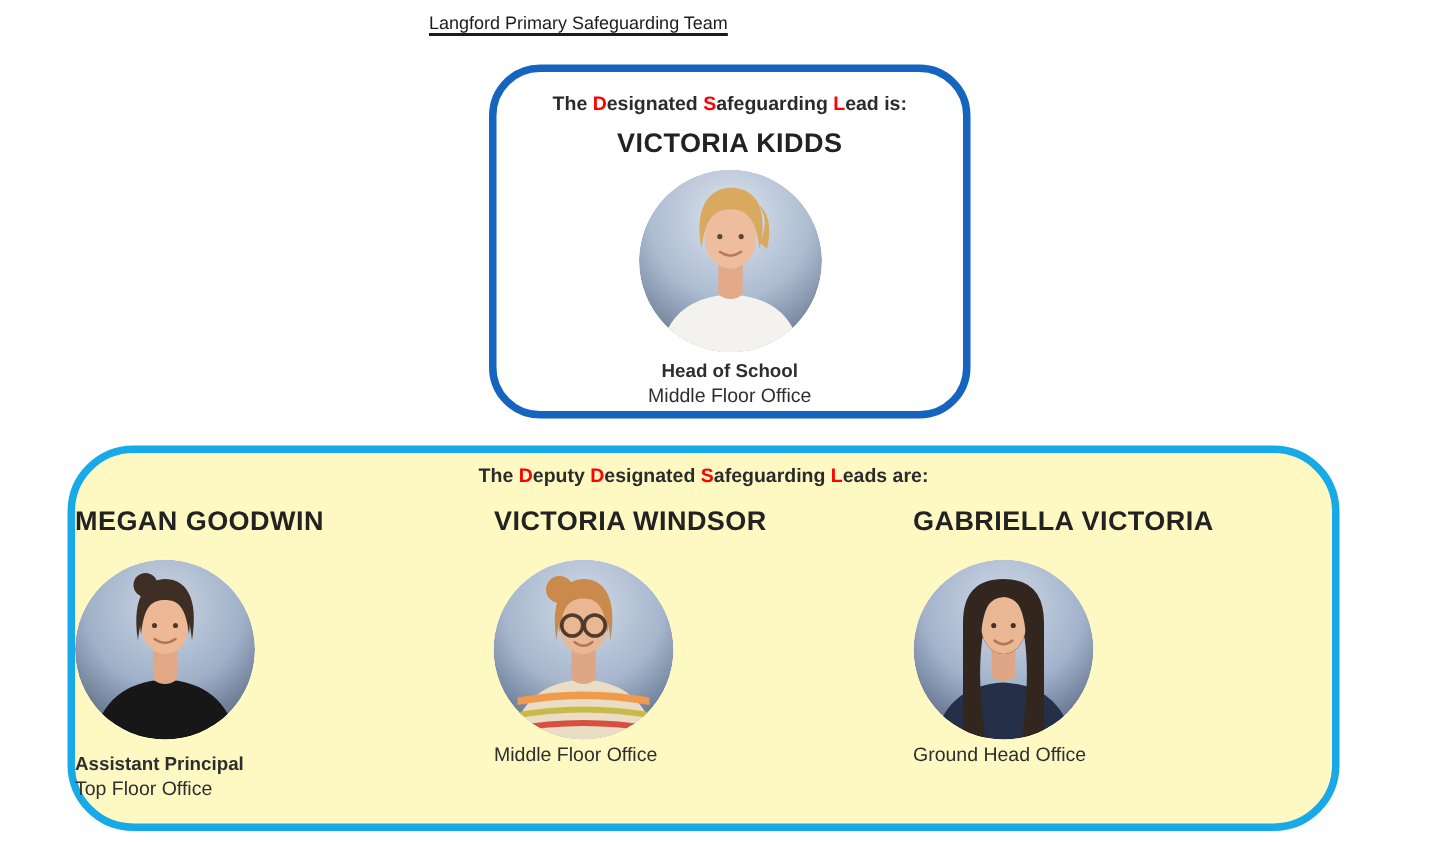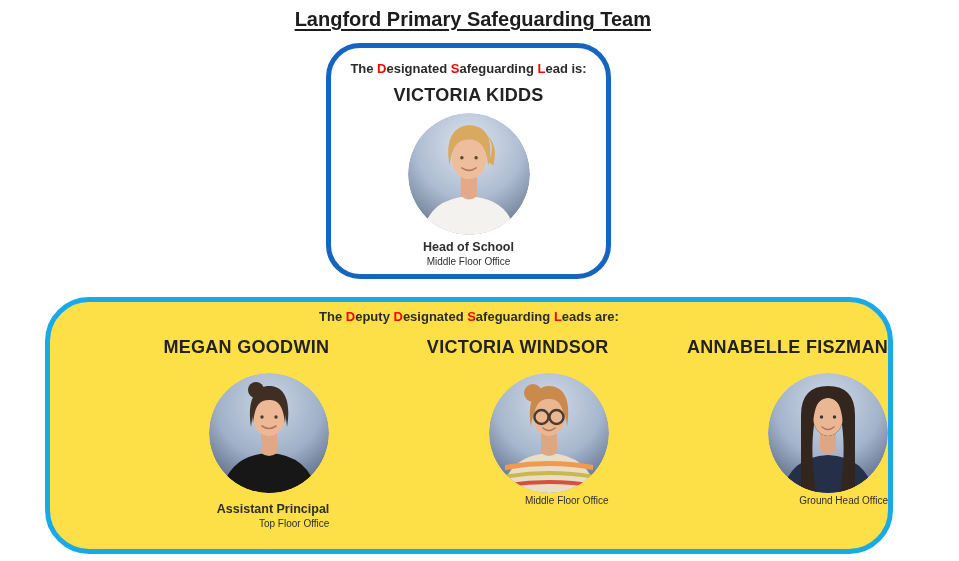--- a/index.html
+++ b/index.html
@@ -10,47 +10,47 @@
   }
   *{margin:0;padding:0;box-sizing:border-box;}
   html,body{background:#fff;}
   body{
     width:959px;height:561px;position:relative;overflow:hidden;
     font-family:"Liberation Sans","DejaVu Sans",sans-serif;
     color:var(--text);
   }
   .poster-title{
     position:absolute;left:286px;top:8px;width:365px;
-    text-align:right;font-size:20px;font-weight:700;color:#1c1c1c;
+    text-align:left;font-size:12px;font-weight:400;color:#1c1c1c;
     text-decoration:underline;text-decoration-thickness:2px;text-underline-offset:3px;
   }
   .dsl-box{
-    position:absolute;left:326px;top:43px;width:285px;height:236px;
+    position:absolute;left:326px;top:43px;width:321px;height:236px;
     border:5px solid var(--dsl-border);border-radius:34px;background:#fff;
     display:flex;flex-direction:column;align-items:center;padding-top:13px;
   }
   .ddsl-box{
     position:absolute;left:45px;top:297px;width:848px;height:257px;
-    border:5px solid var(--ddsl-border);border-radius:44px;background:#fde047;
+    border:5px solid var(--ddsl-border);border-radius:44px;background:#fef9c3;
     display:flex;flex-direction:column;align-items:center;padding-top:7px;
   }
   .heading{font-size:13px;font-weight:600;color:var(--text);white-space:nowrap;}
   .heading .red{color:var(--red);font-weight:800;}
   .person-name{font-size:18px;font-weight:800;letter-spacing:.3px;color:#222;}
   .person-role{font-size:12.5px;font-weight:700;color:#2e2e2e;}
-  .person-office{font-size:10px;font-weight:400;color:#2e2e2e;margin-top:2px;}
+  .person-office{font-size:13px;font-weight:400;color:#2e2e2e;margin-top:2px;}
   .dsl-box .person-name{margin-top:9px;}
   .photo{
     border-radius:50%;overflow:hidden;display:block;
   }
   .photo svg{display:block;width:100%;height:100%;}
   .dsl-photo{width:122px;height:122px;margin-top:7px;}
   .dsl-box .person-role{margin-top:5px;}
   .ddsl-row{display:flex;width:100%;margin-top:13px;}
-  .person-card{flex:1;display:flex;flex-direction:column;align-items:flex-end;}
+  .person-card{flex:1;display:flex;flex-direction:column;align-items:flex-start;}
   .card-photo{width:120px;height:120px;margin-top:15px;}
   .person-card .person-role{margin-top:9px;}
   .center-text{text-align:center;}
 </style>
 </head>
 <body>
 
 <div class="poster-title">Langford Primary Safeguarding Team</div>
 
 <div class="dsl-box">
@@ -153,21 +153,21 @@
             <circle cx="67.5" cy="44" r="7" fill="none" stroke="#4f3b2d" stroke-width="2.4"></circle>
             <path d="M59.5,44 h1" stroke="#4f3b2d" stroke-width="2.2"></path>
             <path d="M54,55 q6,5 12,0" stroke="#b2755a" stroke-width="1.6" fill="none" stroke-linecap="round"></path>
           </g>
         </svg>
       </span>
       <div class="person-office center-text">Middle Floor Office</div>
     </div>
 
     <div class="person-card">
-      <div class="person-name center-text">ANNABELLE FISZMAN</div>
+      <div class="person-name center-text">GABRIELLA VICTORIA</div>
       <span class="photo card-photo">
         <svg viewBox="0 0 120 120" aria-hidden="true">
           <defs>
             <radialGradient id="bgG" cx="50%" cy="26%" r="80%">
               <stop offset="0%" stop-color="#d0dae8"></stop>
               <stop offset="55%" stop-color="#a3b3cb"></stop>
               <stop offset="100%" stop-color="#52627e"></stop>
             </radialGradient>
             <clipPath id="cpG">
                 <circle cx="60" cy="60" r="60"></circle>

